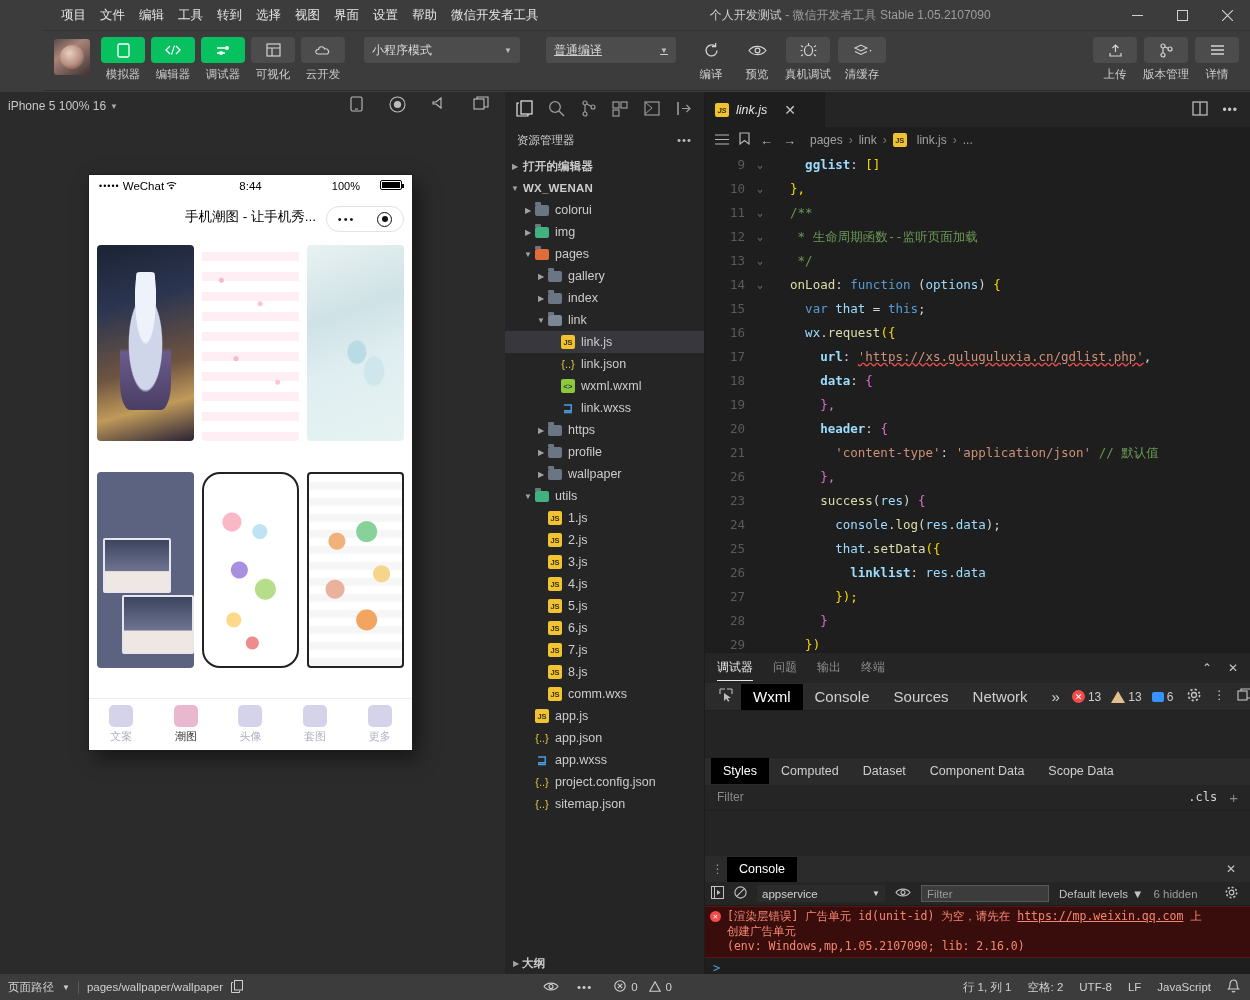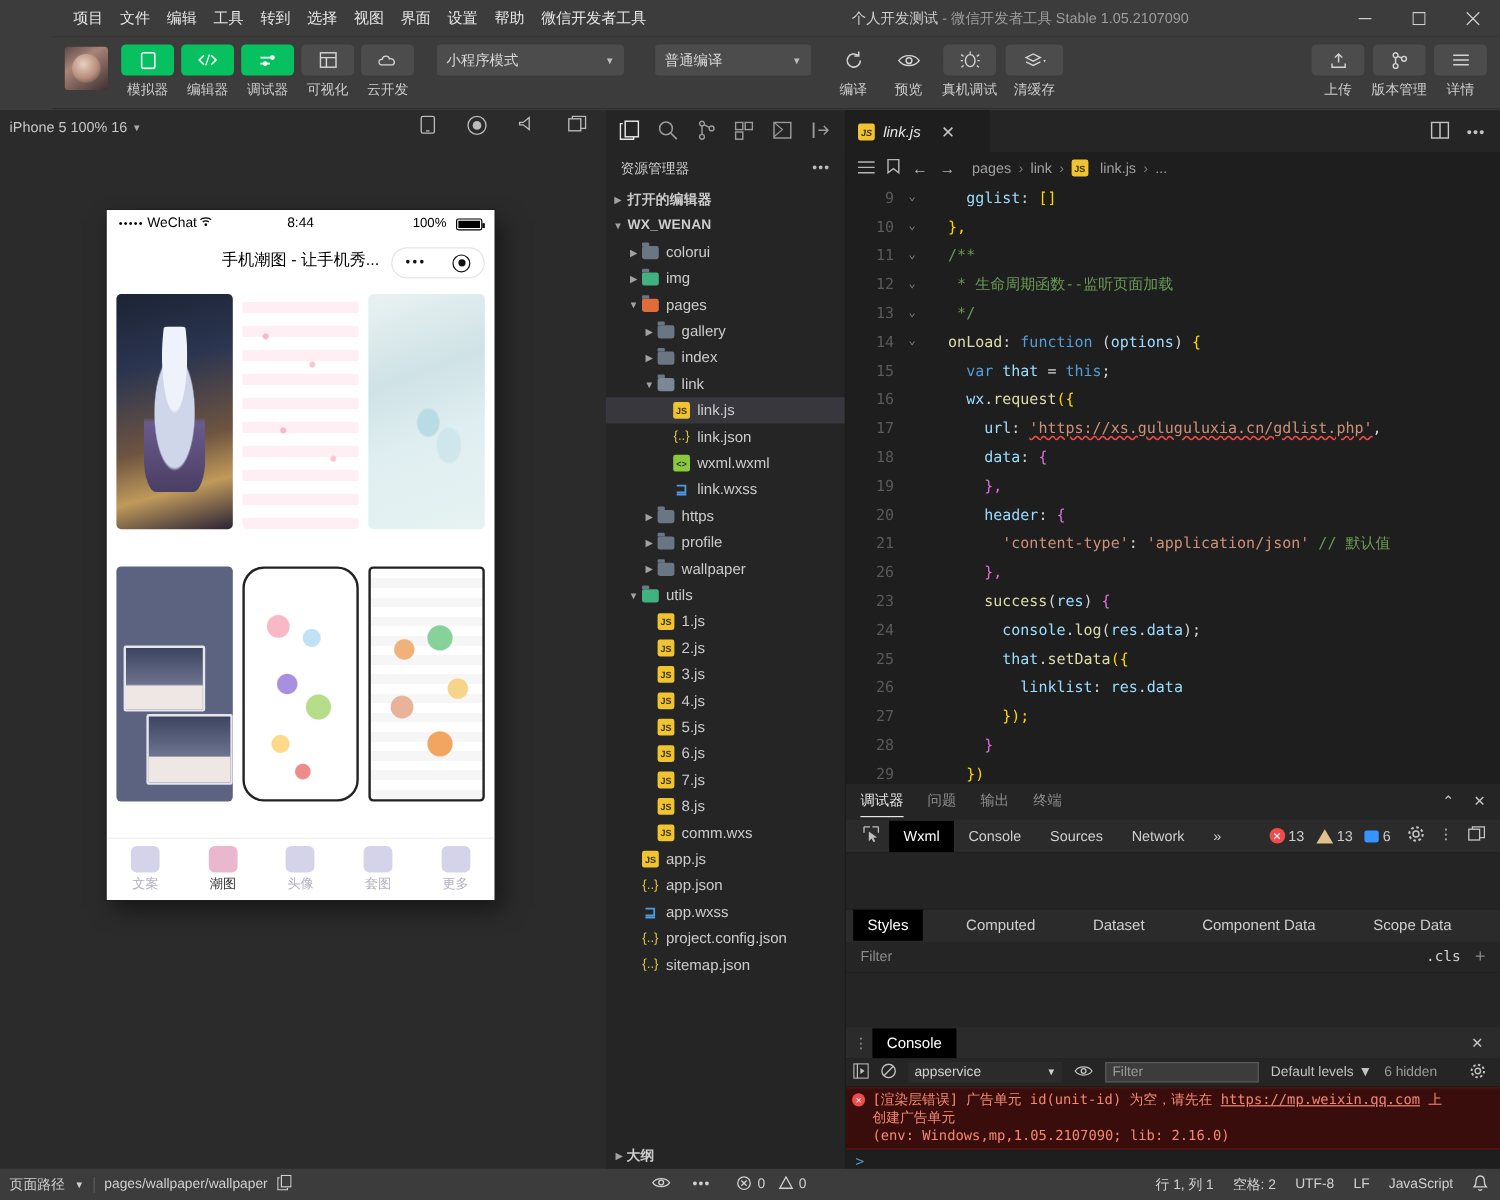--- a/index.html
+++ b/index.html
@@ -88,21 +88,21 @@
     overflow: hidden; display: flex; flex-direction: column;
     font-family: "Liberation Sans", sans-serif;
   }
   .p-status {
     height: 22px; display: flex; align-items: center; padding: 0 10px;
     color: #000; font-size: 11px; background: #fff;
   }
   .p-status .dots { letter-spacing: 1px; font-size: 9px; }
   .p-status .carrier { margin-left: 3px; font-size: 11.5px; }
   .p-status .time { position: absolute; left: 0; right: 0; text-align: center; font-size: 11.5px; }
-  .p-status .right { margin-left: auto; display: flex; align-items: flex-end; gap: 8px; z-index:2;}
+  .p-status .right { margin-left: auto; display: flex; align-items: flex-start; gap: 20px; z-index:2;}
   .p-status .batt {
     width: 22px; height: 10px; border: 1px solid #000; border-radius: 2px; position: relative;
     background: #000; background-clip: content-box; padding: 1px;
   }
   .p-status .batt::after {
     content:''; position:absolute; right:-3px; top:3px; width:2px; height:4px; background:#000;
   }
   .p-nav {
     height: 40px; display: flex; align-items: center; justify-content: center;
     position: relative; background: #fff;
@@ -256,21 +256,21 @@
   .bread .nav { color: #b5b5b5; font-size: 13px; padding: 0 2px; }
   .bread .b-ic { margin-right: 4px; }
   .code-wrap { flex: 1; position: relative; overflow: hidden; background: #1e1e1e; }
   .code {
     display: flex; font-family: "DejaVu Sans Mono", monospace; font-size: 12.5px;
     line-height: 24px;
   }
   .gutter { width: 46px; text-align: right; color: #5a5a5a; padding-right: 6px; user-select: none;}
   .folds { width: 18px; color: #8a8a8a; font-size: 10px; text-align: center; }
   .lines { flex: 1; white-space: pre; color: #d4d4d4; padding-left: 6px; }
-  .k-key { color: #9cdcfe; }      
+  .k-key { color: #9cdcfe; font-weight: bold; }      
   .k-kw  { color: #569cd6; }      
   .k-fn  { color: #dcdcaa; }
   .k-str { color: #ce9178; }
   .k-cmt { color: #6a9955; }
   .k-pun { color: #d4d4d4; }
   .k-brk { color: #ffd700; }
   .k-brk2{ color: #da70d6; }
   .k-var { color: #9cdcfe; }
   .k-url { color: #ce9178; text-decoration: underline; text-decoration-color: #f14c4c; text-decoration-style: wavy;}
 
@@ -283,35 +283,34 @@
   .dbg-head .t { font-size: 12px; color: #8d8d8d; position: relative; line-height: 29px; height:30px;}
   .dbg-head .t.on { color: #e7e7e7; }
   .dbg-head .t.on::after {
     content:''; position:absolute;left:0;right:0;bottom:2px;height:1.5px;background:#e7e7e7;
   }
   .dbg-head .r { margin-left: auto; display: flex; gap: 16px; color: #c5c5c5; }
   .dt-row {
     height: 28px; background: #2b2b2b; display: flex; align-items: center; gap: 0;
     padding: 0 6px; border-bottom: 1px solid #1f1f1f;
   }
-  .dt { padding: 0 12px; font-size: 12px; color: #cfcfcf; line-height: 26px; }
+  .dt { padding: 0 12px; font-size: 15px; color: #cfcfcf; line-height: 26px; }
   .dt.on { background: #000; color: #fff; }
   .dt-row .counts { margin-left: auto; display: flex; align-items: center; gap: 4px; font-size: 12px; padding-right: 6px;}
   .cpill { display: flex; align-items: center; gap: 3px; margin-right: 6px; }
   .cdot { width: 13px; height: 13px; border-radius: 50%; display:flex;align-items:center;justify-content:center;
           font-size: 9px; color:#fff; }
   .cdot.err { background: #f14c4c; }
   .ctri { width:0;height:0;border-left:7px solid transparent;border-right:7px solid transparent;border-bottom:12px solid #e2c08d;}
   .csq { width: 12px; height: 10px; background: #3794ff; border-radius: 2px; }
   .dt-row .tools { display: flex; gap: 12px; color: #c5c5c5; padding-left: 4px; }
   .wxml-blank { flex: 1; background: #242424; }
   .styles-row {
     height: 28px; background: #2b2b2b; display: flex; align-items: center; padding: 0 6px;
     border-top: 1px solid #1f1f1f;
-    gap: 24px;
   }
   .st { padding: 0 12px; font-size: 12.5px; color: #cfcfcf; line-height: 26px; }
   .st.on { background: #000; color: #fff; }
   .filter-row {
     height: 26px; display: flex; align-items: center; padding: 0 12px;
     background: #252526; color: #8a8a8a; font-size: 12px;
     border-bottom: 1px solid #1f1f1f;
   }
   .filter-row .cls { margin-left: auto; color: #d4d4d4; font-family: "DejaVu Sans Mono", monospace;}
   .filter-row .plus { margin-left: 12px; color: #8a8a8a; font-size: 15px; }
@@ -466,21 +465,21 @@
       </div>
     </div>
 
     <div class="tbitem tb-mode" style="width:156px;margin-left:18px;">
       <div class="select" style="width:156px;">
         <span>小程序模式</span>
         <span class="caret">▼</span>
       </div>
     </div>
 
-    <div class="tbitem" style="width:154px;margin-left:14px;">
+    <div class="tbitem" style="width:154px;margin-left:14px;text-decoration:underline;">
       <div class="select" style="width:130px;">
         <span>普通编译</span>
         <span class="caret">▼</span>
       </div>
     </div>
 
     <div class="tbitem">
       <div class="iconbtn">
         <svg width="17" height="17" viewBox="0 0 17 17">
             <path d="M14 8.5 A5.5 5.5 0 1 1 12 4.2" fill="none" stroke="currentColor" stroke-width="1.3"></path>

